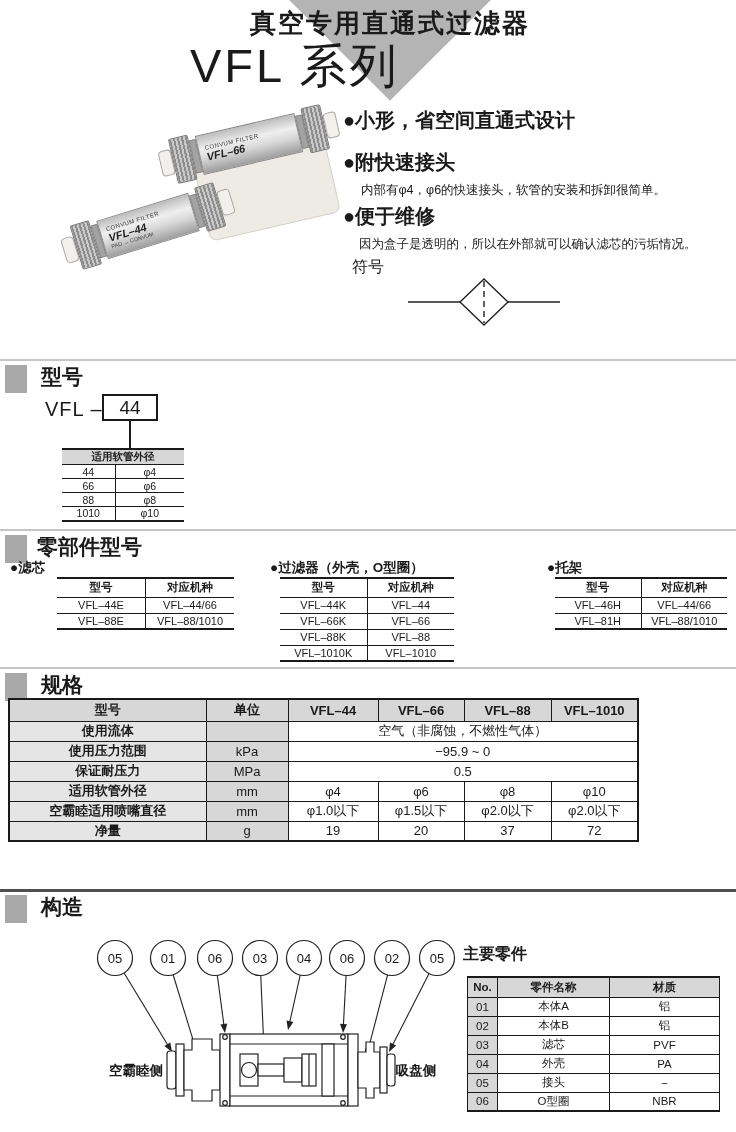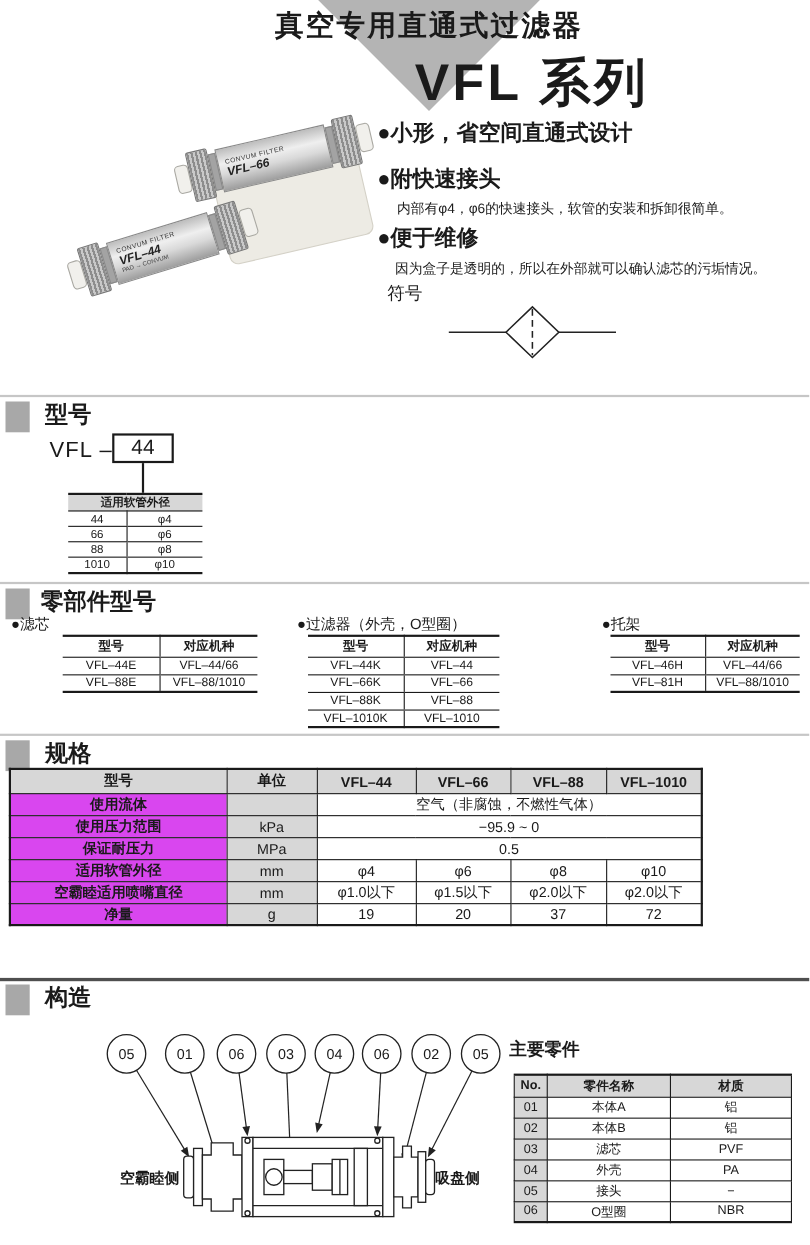--- a/index.html
+++ b/index.html
@@ -4,21 +4,21 @@
 <style>
 *{margin:0;padding:0;box-sizing:border-box}
 html,body{background:#fff}
 .page{position:relative;width:736px;height:1132px;background:#fff;overflow:hidden;
       font-family:"Liberation Sans","DejaVu Sans",sans-serif;color:#1a1a1a}
 .abs{position:absolute}
 
 
 .diamond{left:248px;top:-242px;width:284px;height:284px;background:#b4b4b4;transform:rotate(45deg)}
 .hsub{left:190px;top:6px;width:400px;text-align:center;font-size:26px;font-weight:bold;letter-spacing:2px}
-.htitle{left:190px;top:44px;width:400px;text-align:right;font-size:47px;font-weight:bold;letter-spacing:3px}
+.htitle{left:190px;top:35px;width:400px;text-align:left;font-size:47px;font-weight:normal;letter-spacing:3px}
 
 
 .bracket{left:198px;top:132px;width:134px;height:96px;background:#edebe4;border:1px solid #d4d1c7;border-radius:8px;transform:rotate(-13deg)}
 .filter{display:flex;align-items:center}
 .f66{left:158px;top:112px;width:182px;height:64px;transform:rotate(-13deg)}
 .f44{left:60px;top:196px;width:176px;height:60px;transform:rotate(-17deg)}
 .cap{width:13px;height:26px;background:#f1f0ec;border:1px solid #a9a8a2;border-radius:4px;flex:0 0 auto}
 .nut{width:20px;height:46px;background:repeating-linear-gradient(90deg,#8d8d8d 0 2px,#c9c9c9 2px 4px);border:1px solid #777;border-radius:2px;flex:0 0 auto}
 .ring{width:7px;height:34px;background:#a3a3a3;border:1px solid #8a8a8a;flex:0 0 auto}
 .fbody{flex:1;height:40px;background:linear-gradient(180deg,#bdbdbd,#efefef 35%,#d9d9d9 60%,#9d9d9d);
@@ -43,32 +43,32 @@
 .mbox{width:56px;height:27px;border:2px solid #1a1a1a;text-align:center;font-size:19px;line-height:24px}
 .mline{width:2px;background:#1a1a1a}
 table{border-collapse:collapse;table-layout:fixed}
 .mt{width:122px;border-top:2px solid #1a1a1a;border-bottom:2px solid #1a1a1a}
 .mt thead th{background:#d7d7d7;font-size:10.5px;font-weight:bold;height:15px;border-bottom:1.5px solid #1a1a1a}
 .mt td{font-size:10.5px;height:14px;border-bottom:1px solid #1a1a1a;text-align:center}
 .mt td+td{border-left:1px solid #1a1a1a}
 .mt tr:last-child td{border-bottom:none}
 
 
-.ptitle{font-size:13.5px;font-weight:normal;white-space:nowrap}
+.ptitle{font-size:13.5px;font-weight:bold;white-space:nowrap}
 .pt{border-top:2px solid #1a1a1a;border-bottom:2px solid #1a1a1a}
 .pt th{font-size:11.5px;font-weight:bold;height:19px;border-bottom:1px solid #1a1a1a;text-align:center}
 .pt td{font-size:11px;height:16px;border-bottom:1px solid #1a1a1a;text-align:center}
 .pt td+td,.pt th+th{border-left:1px solid #1a1a1a}
 .pt tr:last-child td{border-bottom:none}
 
 
 .spec{width:629px;border:2px solid #1a1a1a}
 .spec th,.spec td{border:1px solid #1a1a1a;text-align:center;font-size:13px;height:20px;white-space:nowrap;overflow:hidden}
 .spec thead th{background:#d7d7d7;height:22px;font-weight:bold}
-.spec .lab{background:#d946ef;font-weight:bold}
+.spec .lab{background:#e5e5e5;font-weight:bold}
 .spec .unit{background:#d7d7d7;font-weight:normal}
 
 
 .mp-title{font-size:16px;font-weight:bold;white-space:nowrap}
 .mp{border:1px solid #1a1a1a;border-top:2px solid #1a1a1a;border-bottom:2px solid #1a1a1a}
 .mp th,.mp td{border:1px solid #1a1a1a;font-size:11.5px;height:19px;text-align:center;white-space:nowrap}
 .mp thead th{background:#d7d7d7;height:20px;font-weight:bold}
 .mp .no{background:#d7d7d7}
 svg text{font-family:"Liberation Sans","DejaVu Sans",sans-serif}
 </style>

